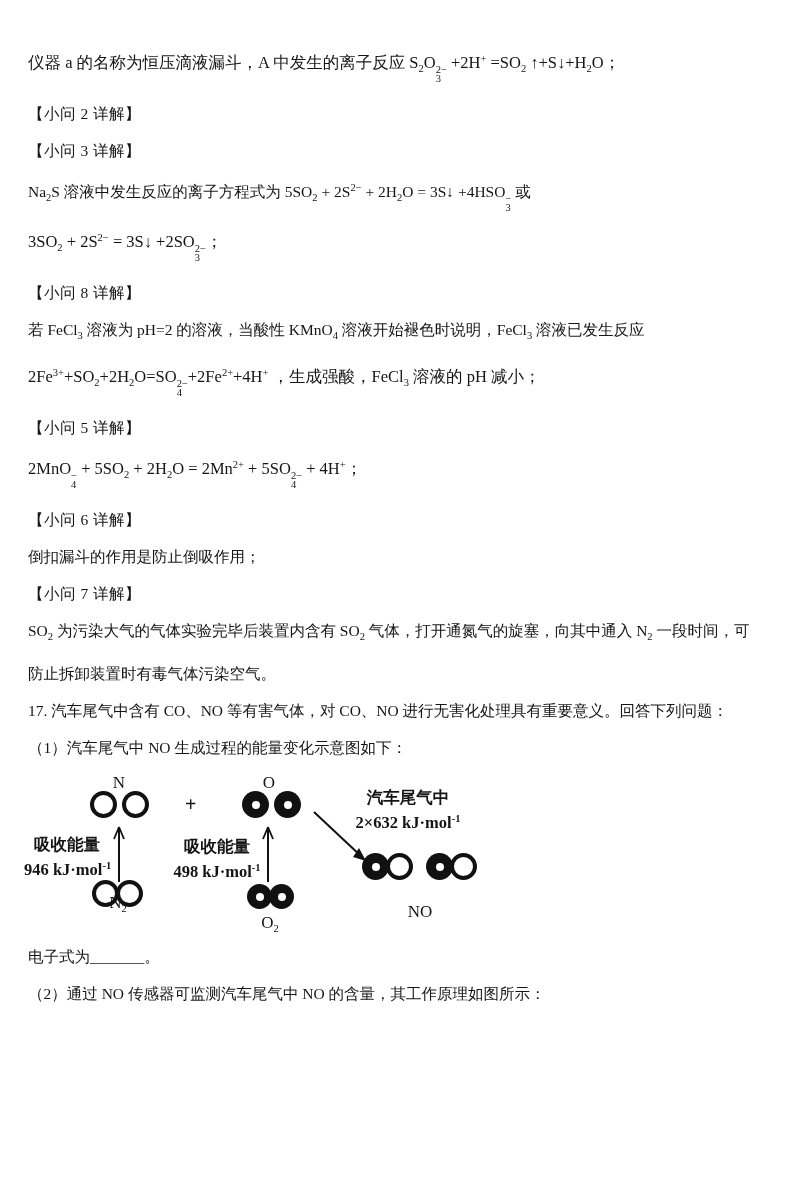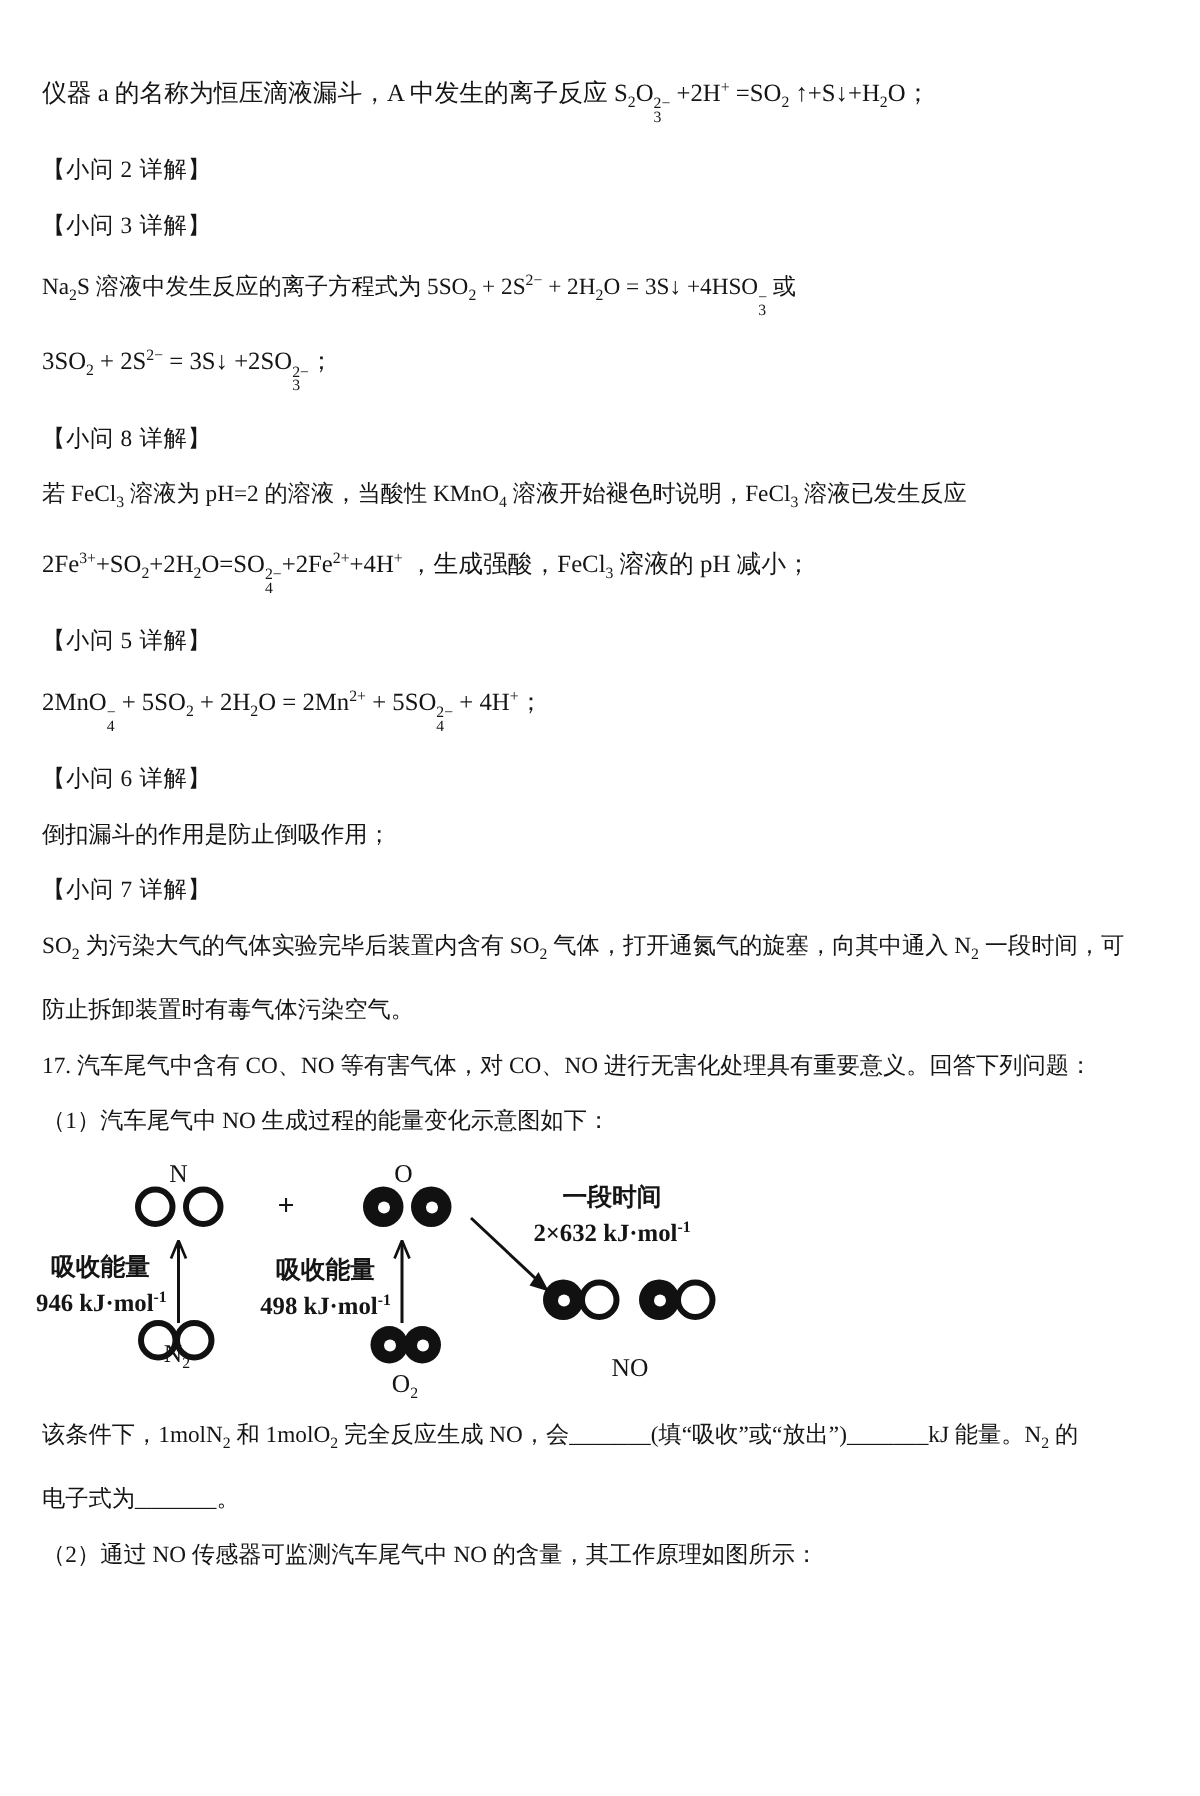--- a/index.html
+++ b/index.html
@@ -96,21 +96,21 @@
     <div class="dg-abs pair sep" style="left:214px;top:18px;">
       <span class="atom filled">
           <span class="dot"></span>
         </span>
       <span class="atom filled">
           <span class="dot"></span>
         </span>
     </div>
 
     <div class="dg-abs dg-energy" style="left:315px;top:14px;width:130px;">
-      <div>一段时间</div>
+      <div>汽车尾气中</div>
       <div><span class="seg-n">2×632 kJ·mol</span><span class="seg-sup">-1</span></div>
     </div>
     <svg class="dg-abs" style="left:284px;top:37px;" width="58" height="54" viewBox="0 0 58 54">
       <line x1="2" y1="2" x2="50" y2="47" stroke="#111" stroke-width="2"></line>
       <polygon points="54,51 41,47 47,38" fill="#111"></polygon>
     </svg>
 
     <svg class="dg-abs" style="left:84px;top:52px;" width="14" height="57" viewBox="0 0 14 57">
       <line x1="7" y1="57" x2="7" y2="3" stroke="#111" stroke-width="2"></line>
       <path d="M7,2 L2,14 M7,2 L12,14" stroke="#111" stroke-width="1.8" fill="none"></path>
@@ -156,18 +156,17 @@
         <span class="atom filled">
             <span class="dot"></span>
           </span>
         <span class="atom open"></span>
       </span>
     </div>
     <div class="dg-abs dg-label" style="left:370px;top:129px;width:44px;">NO</div>
   </div>
 
   <div id="part2">
-      <div class="line text"><span class="seg-n">该条件下，1molN</span><span class="seg-sub">2</span><span class="seg-n"> 和 1molO</span><span class="seg-sub">2</span><span class="seg-n"> 完全反应生成 NO，会_______(填“吸收”或“放出”)_______kJ 能量。N</span><span class="seg-sub">2</span><span class="seg-n"> 的</span></div>
       <div class="line text"><span class="seg-n">电子式为_______。</span></div>
       <div class="line text"><span class="seg-n">（2）通过 NO 传感器可监测汽车尾气中 NO 的含量，其工作原理如图所示：</span></div>
     </div>
 
 </div>
 
 </body></html>

